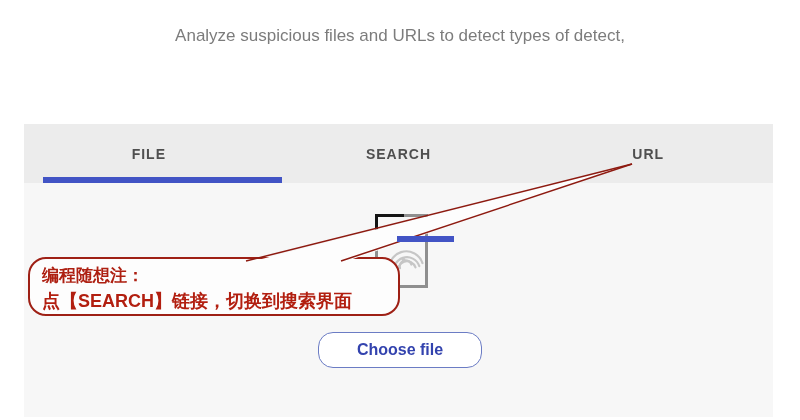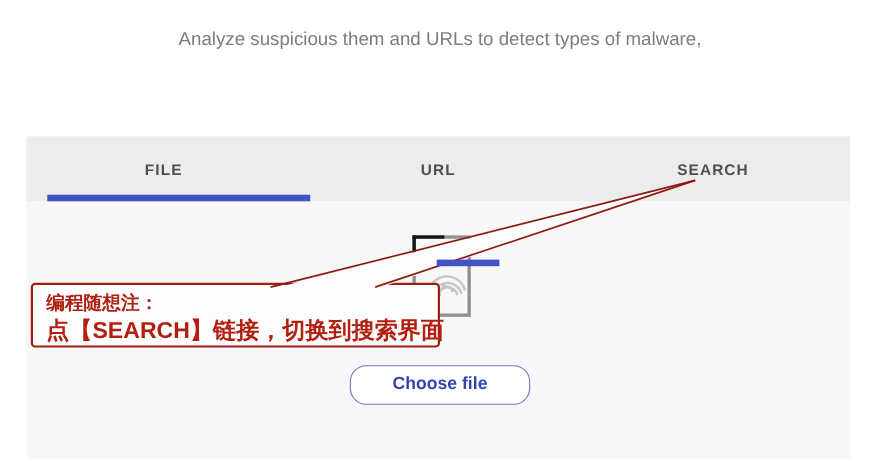--- a/index.html
+++ b/index.html
@@ -92,57 +92,57 @@
     cursor: pointer;
     z-index: 2;
   }
 
   
   .callout-box {
     position: absolute; left: 28px; top: 257px;
     width: 372px; height: 59px;
     background: #fdfdfd;
     border: 2px solid #9e2015;
-    border-radius: 4px;
+    border-radius: 18px;
     padding: 4px 0 0 12px;
     z-index: 4;
   }
   .callout-line1 {
     color: #ae2012;
     font-size: 17px;
     font-weight: bold;
     line-height: 25px;
   }
   .callout-line2 {
     color: #b21f10;
-    font-size: 21px;
+    font-size: 18px;
     font-weight: bold;
     line-height: 26px;
     white-space: nowrap;
   }
 
   
   .pointer-svg {
     position: absolute; left: 0; top: 0;
     width: 800px; height: 420px;
     z-index: 5;
     pointer-events: none;
   }
 </style>
 </head>
 <body>
 
 <div class="header-sub">
-  <div>Analyze suspicious them and URLs to detect types of malware,</div>
+  <div>Analyze suspicious files and URLs to detect types of detect,</div>
 </div>
 
 <div class="tab-strip">
   <div class="tab">FILE</div>
+  <div class="tab">SEARCH</div>
   <div class="tab">URL</div>
-  <div class="tab">SEARCH</div>
 </div>
 <div class="tab-underline"></div>
 
 <div class="main-panel"></div>
 
 <div class="scan-icon">
   <span class="corner-h"></span>
   <span class="corner-v"></span>
   <svg width="46" height="50" viewBox="0 0 46 50">
     <g fill="none" stroke="#c6c6c6" stroke-width="2.2" stroke-linecap="round" transform="rotate(-18 23 26)">

